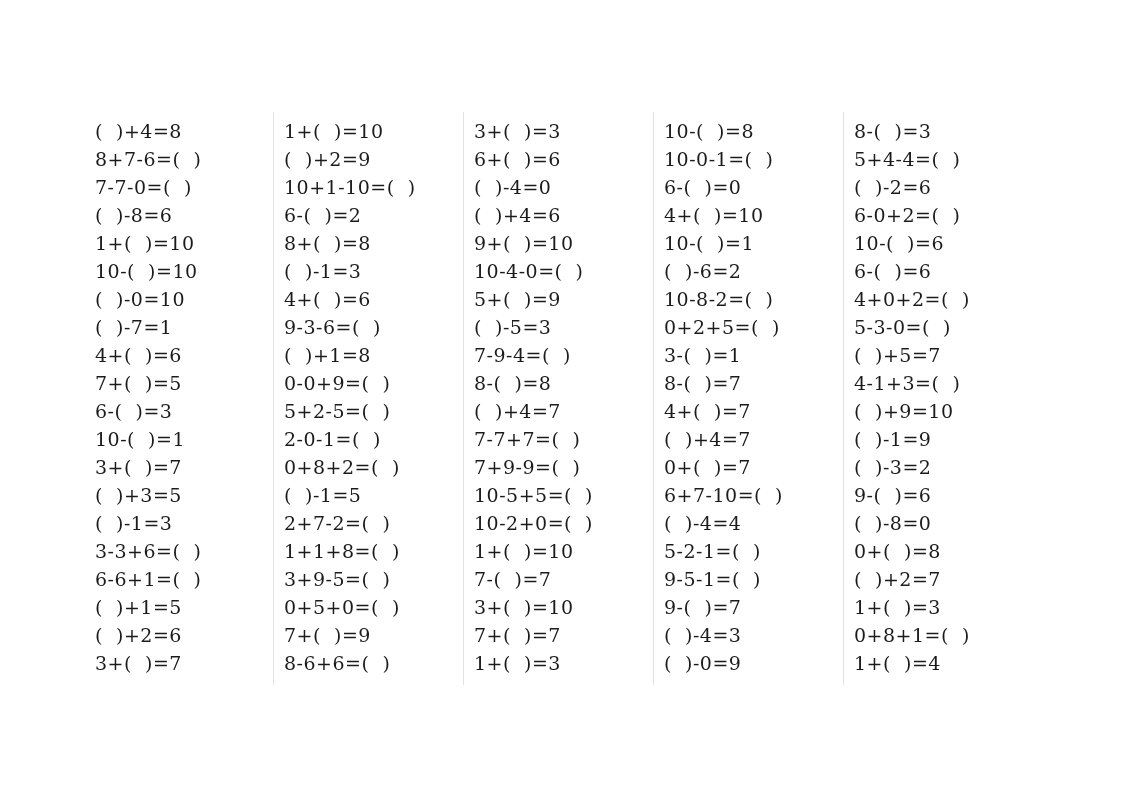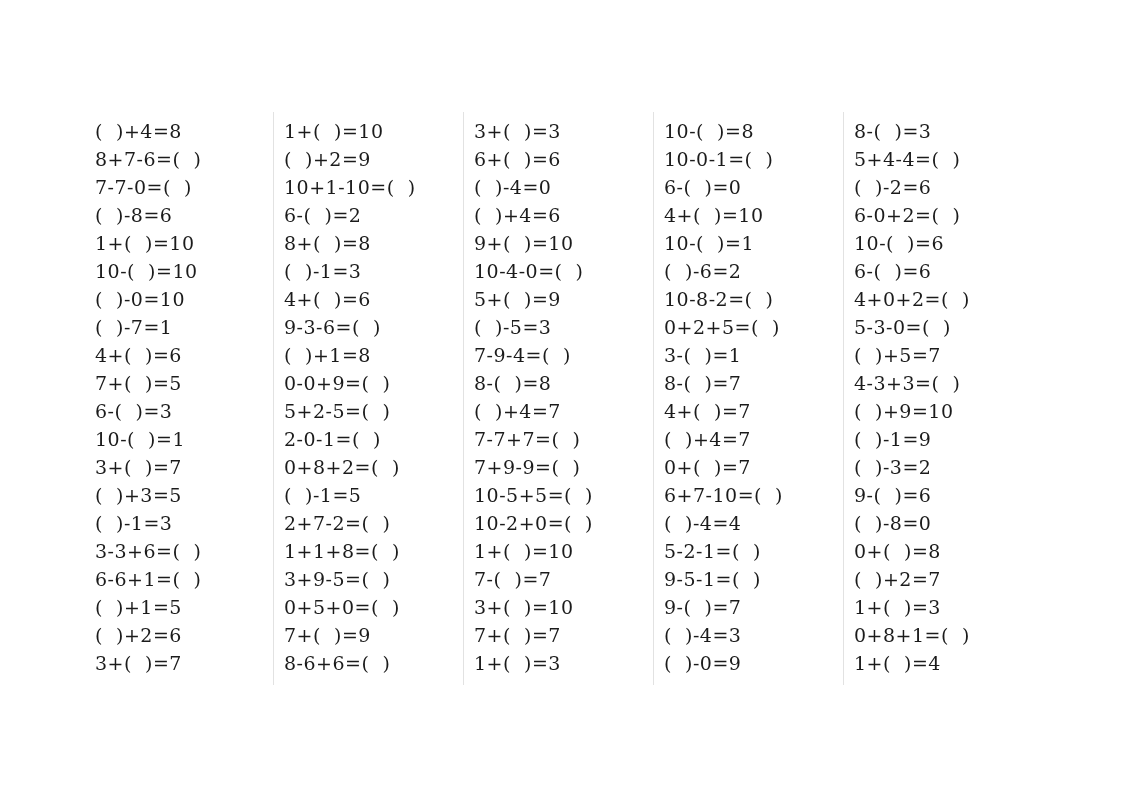--- a/index.html
+++ b/index.html
@@ -325,21 +325,21 @@
         <div class="row">
     <span class="eq">4+0+2=(  )</span>
   </div>
         <div class="row">
     <span class="eq">5-3-0=(  )</span>
   </div>
         <div class="row">
     <span class="eq">(  )+5=7</span>
   </div>
         <div class="row">
-    <span class="eq">4-3+3=(  )</span>
+    <span class="eq">4-1+3=(  )</span>
   </div>
         <div class="row">
     <span class="eq">(  )+9=10</span>
   </div>
         <div class="row">
     <span class="eq">(  )-1=9</span>
   </div>
         <div class="row">
     <span class="eq">(  )-3=2</span>
   </div>

